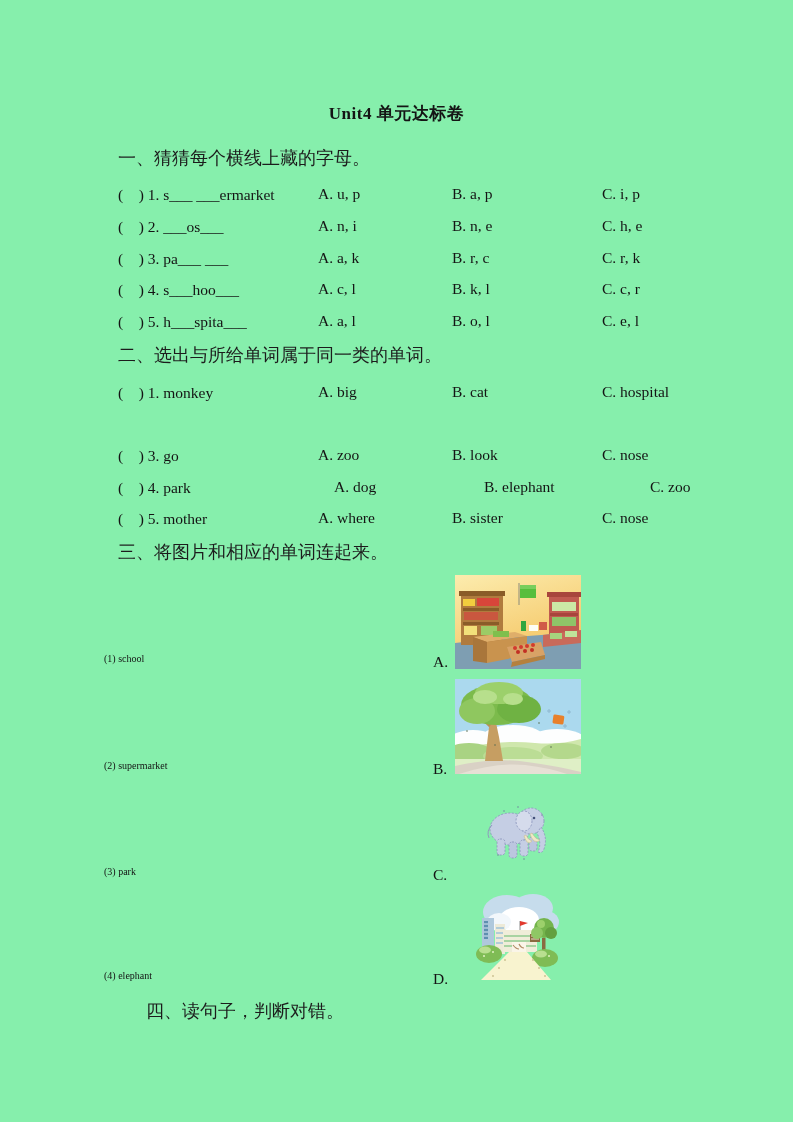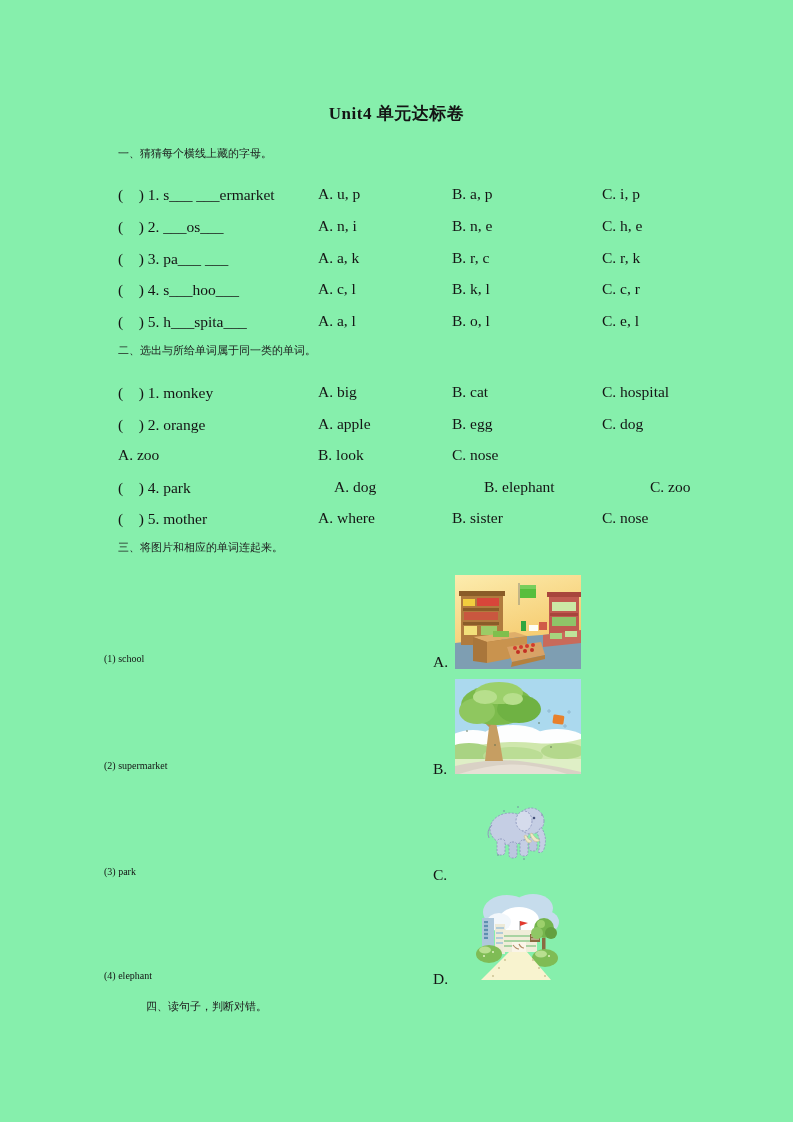--- a/index.html
+++ b/index.html
@@ -13,21 +13,21 @@
   }
   .abs{position:absolute;}
   .title{
     left:0;top:102px;width:793px;
     text-align:center;
     font-size:17px;font-weight:bold;
     letter-spacing:0.5px;
   }
   .sec-heading{
     left:118px;
-    font-size:11px;
+    font-size:18px;
     font-family:Liberation Mono, monospace;
     color:#1c1c1c;
     white-space:nowrap;
   }
   .qrow{
     left:118px;width:600px;
     display:grid;
     grid-template-columns:200px 134px 150px auto;
     font-size:15.5px;
     white-space:nowrap;
@@ -86,27 +86,22 @@
   </div>
 
   <div class="abs sec-heading" style="top:343px;">二、选出与所给单词属于同一类的单词。</div>
 
   <div class="abs qrow" style="top:383px;">
     <span>(　) 1. monkey</span>
     <span>A. big</span>
     <span>B. cat</span>
     <span>C. hospital</span>
   </div>
-  <div class="abs qrow" style="top:415px;">
-    <span>(　) 2. orange</span>
-    <span>A. apple</span>
-    <span>B. egg</span>
-    <span>C. dog</span>
-  </div>
   <div class="abs qrow" style="top:446px;">
+    <span>(　) 3. go</span>
     <span>A. zoo</span>
     <span>B. look</span>
     <span>C. nose</span>
   </div>
   <div class="abs qrow" style="top:478px;gap:16px;">
     <span>(　) 4. park</span>
     <span>A. dog</span>
     <span>B. elephant</span>
     <span>C. zoo</span>
   </div>

